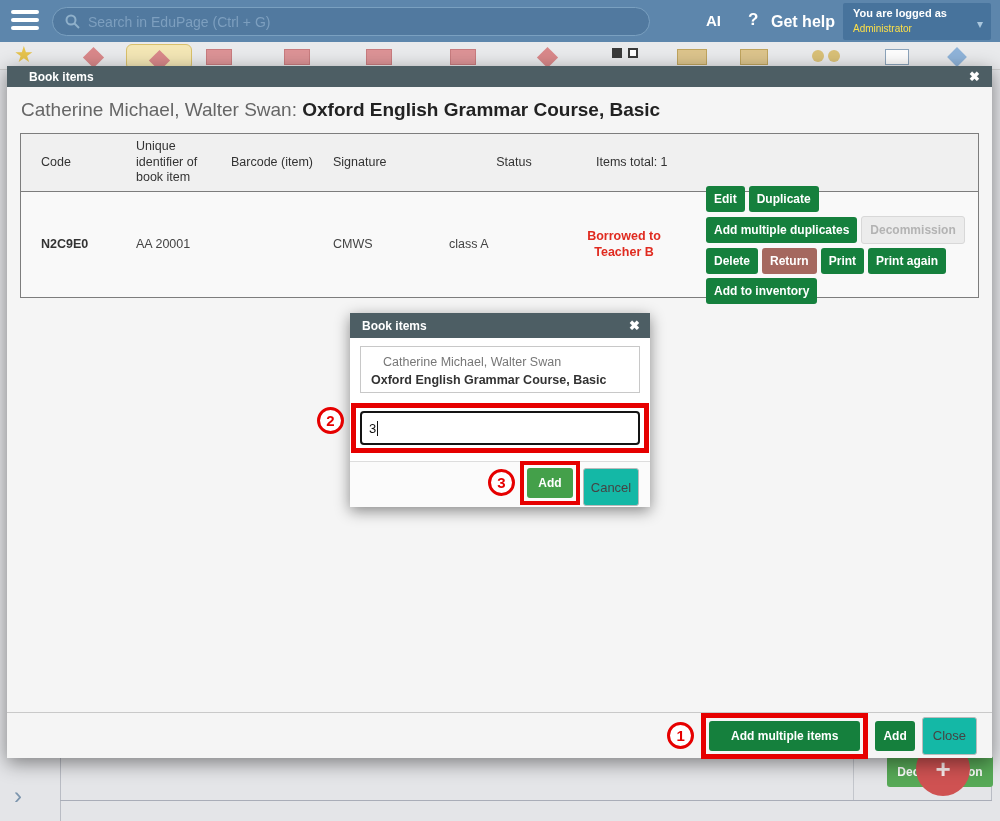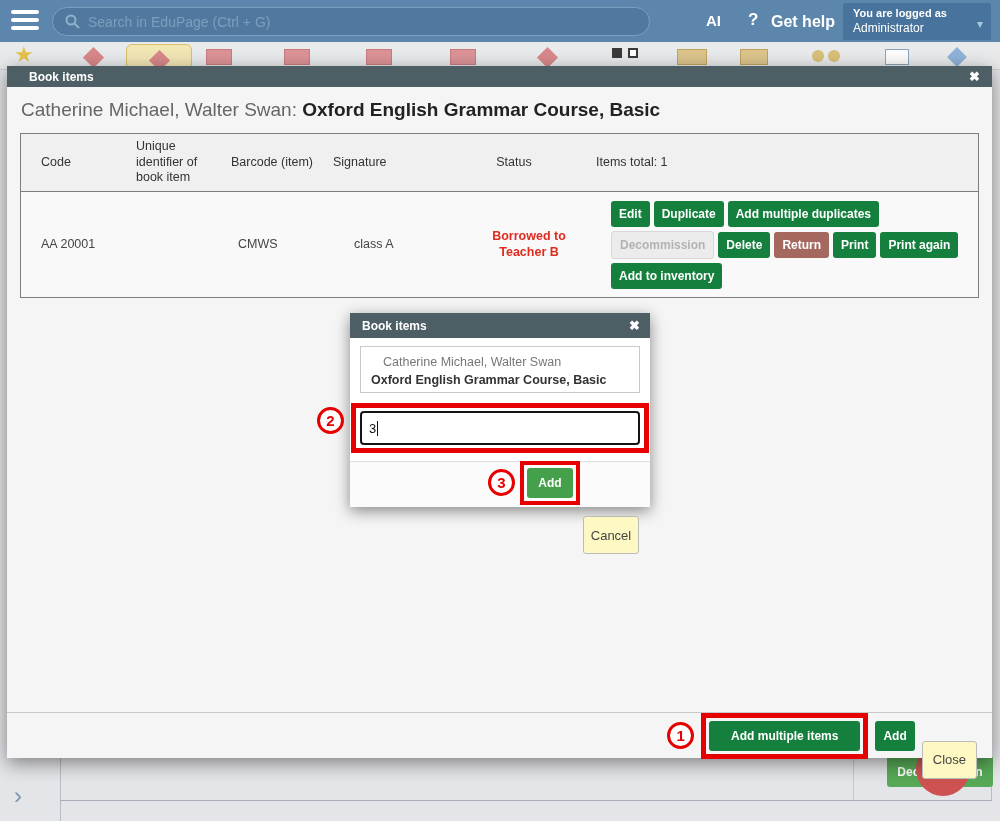--- a/index.html
+++ b/index.html
@@ -14,21 +14,21 @@
                border:1px solid #7aa0c0; border-radius:15px; display:flex; align-items:center; padding:0 12px; }
   .searchbox svg { flex:0 0 auto; margin-right:8px; }
   .searchbox input { flex:1; background:transparent; border:none; outline:none; color:#d7e4ef; font-size:14px; }
   .searchbox input::placeholder { color:#7d9fbf; }
   .tb-ai { position:absolute; left:706px; top:12px; color:#fff; font-weight:bold; font-size:15px; }
   .tb-q  { position:absolute; left:748px; top:10px; color:#fff; font-weight:bold; font-size:17px; }
   .tb-gethelp { position:absolute; left:771px; top:13px; color:#fff; font-weight:bold; font-size:16px; }
   .loggedbox { position:absolute; right:9px; top:3px; width:148px; height:37px; background:#47739c;
                border-radius:2px; padding:3px 22px 3px 10px; cursor:pointer; }
   .loggedbox .l1 { color:#fff; font-size:11px; font-weight:bold; line-height:15px; white-space:nowrap; }
-  .loggedbox .l2 { color:#ffffff; font-size:12px; line-height:15px; }
+  .loggedbox .l2 { color:#fde047; font-size:10px; line-height:15px; }
   .loggedbox .caret { position:absolute; right:8px; top:14px; color:#a9c6dd; font-size:12px; }
 
   
   .iconstrip { position:absolute; left:0; top:42px; width:1000px; height:28px; background:#e9eaec;
                border-bottom:1px solid #cfcfcf; z-index:1; }
   .ic { position:absolute; top:4px; }
   .sidebar-line { position:absolute; left:60px; top:42px; width:1px; height:779px; background:#b9bcc4; z-index:0; }
   .hline { position:absolute; left:60px; top:800px; width:932px; height:1px; background:#a9adb8; z-index:1; }
   .vline-a { position:absolute; left:853px; top:758px; width:1px; height:42px; background:#c3c6cc; z-index:1; }
   .vline-b { position:absolute; left:991px; top:758px; width:1px; height:42px; background:#b9bcc4; z-index:1; }
@@ -60,21 +60,21 @@
   .thead .cell{color:#333;}
   .code-val { font-weight:bold; color:#333; }
   .status-red { color:#e02b20; font-weight:bold; }
   .actions { flex-wrap:wrap; align-content:center; gap:4px; display:flex; }
 
   .btn { display:inline-flex; align-items:center; justify-content:center; border-radius:3px;
          font-size:12px; font-weight:bold; padding:6px 8px; border:none; cursor:pointer; white-space:nowrap; }
   .btn-green { background:#15803d; color:#fff; }
   .btn-maroon { background:#a5685f; color:#fff; }
   .btn-disabled { background:#ececec; color:#b3b3b3; border:1px solid #d8d8d8; cursor:default; }
-  .btn-gray { background:#fef9c3; color:#444; border:1px solid #bbb; font-weight:normal; font-size:13px; padding:18px 10px;margin-top:48px; }
+  .btn-gray { background:#14b8a6; color:#444; border:1px solid #bbb; font-weight:normal; font-size:13px; padding:18px 10px; }
 
   .m-footer { position:absolute; left:0; bottom:0; width:100%; height:46px; border-top:1px solid #c9c9c9;
               display:flex; align-items:center; justify-content:flex-end; gap:7px; padding-right:15px; }
 
   
   .ann-circle { width:27px; height:27px; border:3px solid #e60000; border-radius:50%; background:#fff;
                 color:#e60000; font-weight:bold; font-size:15px; display:flex; align-items:center;
                 justify-content:center; flex:0 0 auto; }
   .red-frame { border:5px solid #e60000; display:inline-flex; align-items:center; justify-content:center; padding:3px; }
 
@@ -167,20 +167,21 @@
   <div class="tbl">
     <div class="trow thead">
       <div class="cell c1">Code</div>
       <div class="cell c2">Unique identifier of book item</div>
       <div class="cell c3">Barcode (item)</div>
       <div class="cell c4">Signature</div>
       <div class="cell c6">Status</div>
       <div class="cell c7">Items total: 1</div>
     </div>
     <div class="trow tdata">
+      <div class="cell c1 code-val">N2C9E0</div>
       <div class="cell c2">AA 20001</div>
       <div class="cell c3"></div>
       <div class="cell c4">CMWS</div>
       <div class="cell c5">class A</div>
       <div class="cell c6">
         <div class="status-red">
           <div>Borrowed to</div>
           <div>Teacher B</div>
         </div>
       </div>

